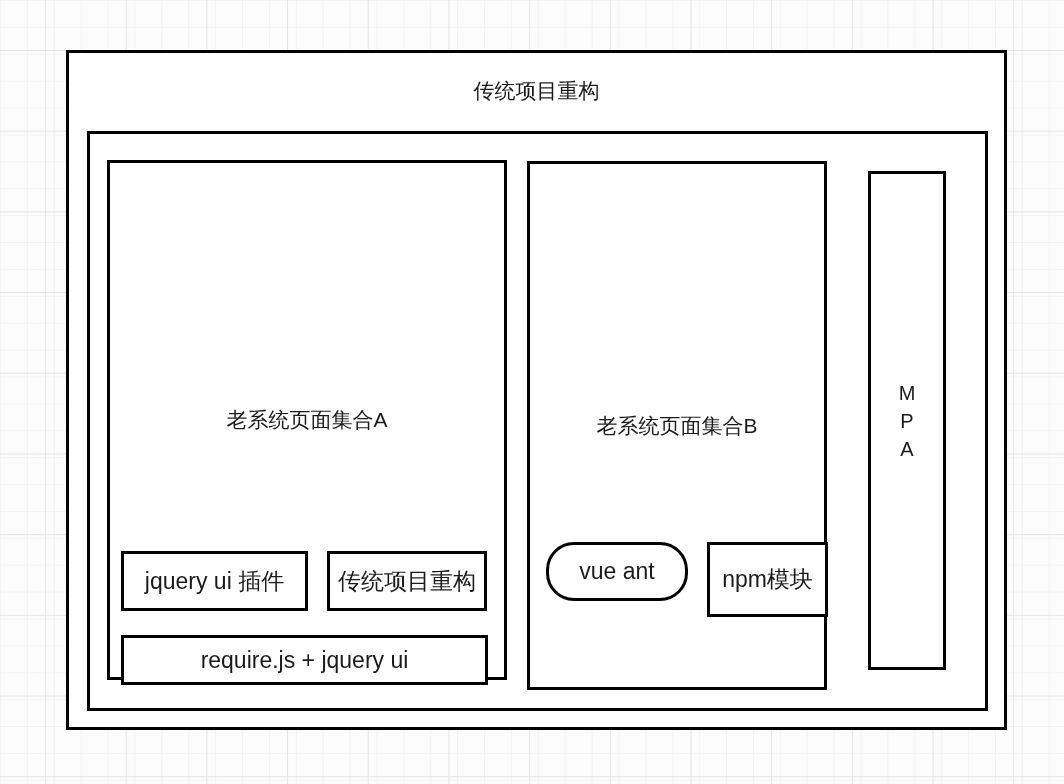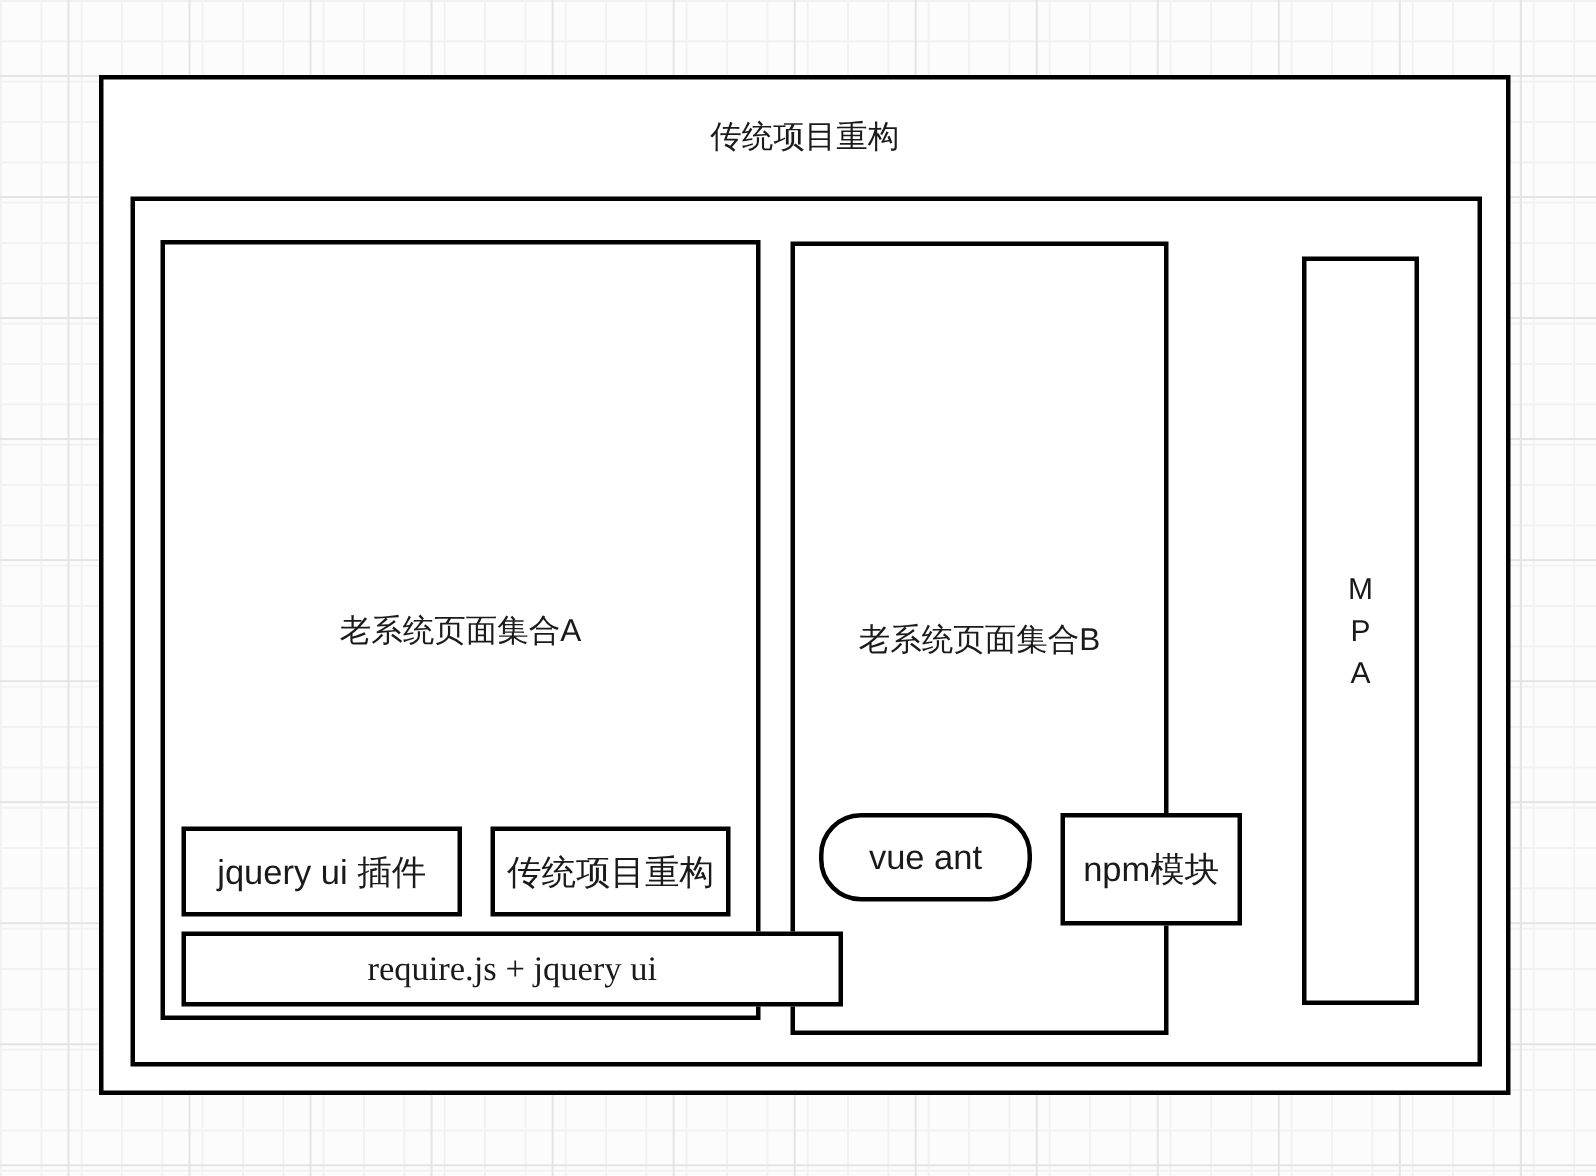--- a/index.html
+++ b/index.html
@@ -24,21 +24,21 @@
   .box {
     position: absolute;
     box-sizing: border-box;
     border: 3px solid #000;
     background: #ffffff;
     color: #1a1a1a;
   }
   .outer  { left: 66px;  top: 50px;  width: 941px; height: 680px; }
   .inner  { left: 87px;  top: 131px; width: 901px; height: 580px; background: transparent; }
   .box-a  { left: 107px; top: 160px; width: 400px; height: 520px; padding-left: 48px; }
-  .box-b  { left: 527px; top: 161px; width: 252px; height: 529px; }
+  .box-b  { left: 527px; top: 161px; width: 300px; height: 529px; }
   .mpa    { left: 868px; top: 171px; width: 78px;  height: 499px;
             display: flex; align-items: center; justify-content: center; }
 
   .diagram-title {
     position: absolute;
     left: 0; right: 0; top: 24px;
     text-align: center;
     font-size: 21px;
     color: #1a1a1a;
   }
@@ -57,21 +57,21 @@
     background: #ffffff;
     display: flex;
     align-items: center;
     justify-content: center;
     font-size: 23px;
     color: #1a1a1a;
     white-space: nowrap;
   }
   .jquery-plugin  { left: 121px; top: 551px; width: 187px; height: 60px; }
   .third-party    { left: 327px; top: 551px; width: 160px; height: 60px; }
-  .requirejs-base { left: 121px; top: 621px; width: 441px; height: 50px; font-family: Liberation Serif, serif; }
+  .requirejs-base { left: 121px; top: 635px; width: 367px; height: 50px; }
   .vue-ant        { left: 546px; top: 542px; width: 142px; height: 59px; border-radius: 28px; }
   .npm-module     { left: 707px; top: 542px; width: 121px; height: 75px; }
   .webpack-base   { left: 546px; top: 620px; width: 282px; height: 48px; }
 
   .mpa-label {
     white-space: pre-line;
     text-align: center;
     font-size: 20px;
     line-height: 28px;
     color: #1a1a1a;

